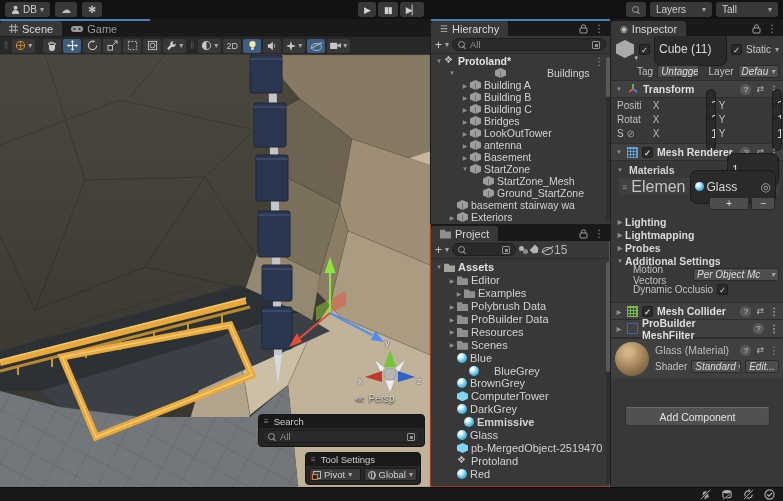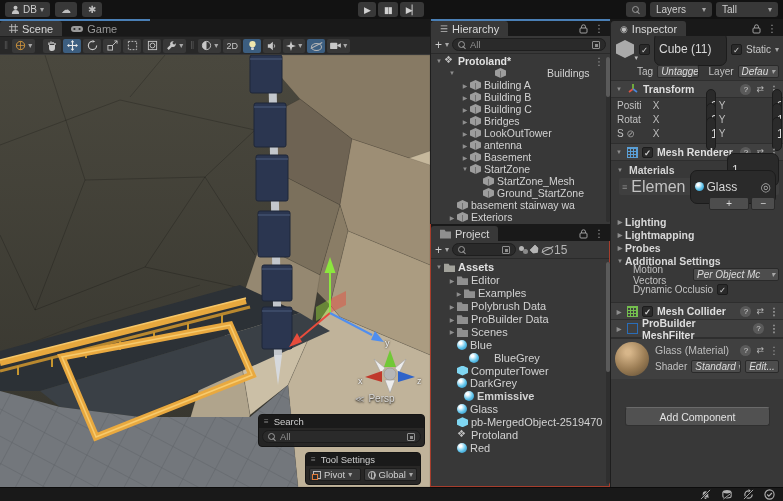--- a/index.html
+++ b/index.html
@@ -568,31 +568,41 @@
           <span class="tlabel">Polybrush Data</span>
         </div>
         <div class="trow" style="padding-left: 16px;">
           <span class="arr">▶</span>
           <span class="ticon i-folder"></span>
           <span class="tlabel">ProBuilder Data</span>
         </div>
         <div class="trow" style="padding-left: 16px;">
           <span class="arr">▶</span>
           <span class="ticon i-folder"></span>
+          <span class="tlabel">Resources</span>
+        </div>
+        <div class="trow" style="padding-left: 16px;">
+          <span class="arr">▶</span>
+          <span class="ticon i-folder"></span>
           <span class="tlabel">Scenes</span>
         </div>
         <div class="trow" style="padding-left: 16px;">
           <span class="arr"></span>
           <span class="ticon i-mat"></span>
           <span class="tlabel">Blue</span>
         </div>
         <div class="trow" style="padding-left: 16px; gap: 12px;">
           <span class="arr"></span>
           <span class="ticon i-mat"></span>
           <span class="tlabel">BlueGrey</span>
+        </div>
+        <div class="trow" style="padding-left: 16px;">
+          <span class="arr"></span>
+          <span class="ticon i-mat"></span>
+          <span class="tlabel">BrownGrey</span>
         </div>
         <div class="trow" style="padding-left: 16px;">
           <span class="arr"></span>
           <span class="ticon i-prefab"></span>
           <span class="tlabel">ComputerTower</span>
         </div>
         <div class="trow" style="padding-left: 16px;">
           <span class="arr"></span>
           <span class="ticon i-mat"></span>
           <span class="tlabel">DarkGrey</span>

